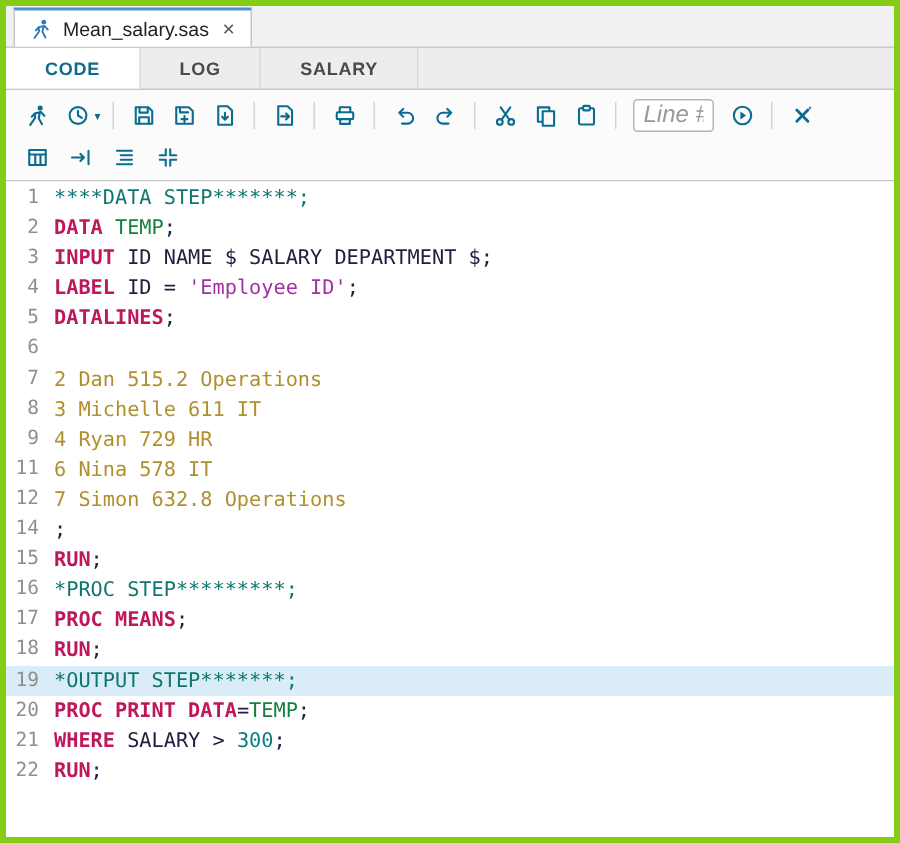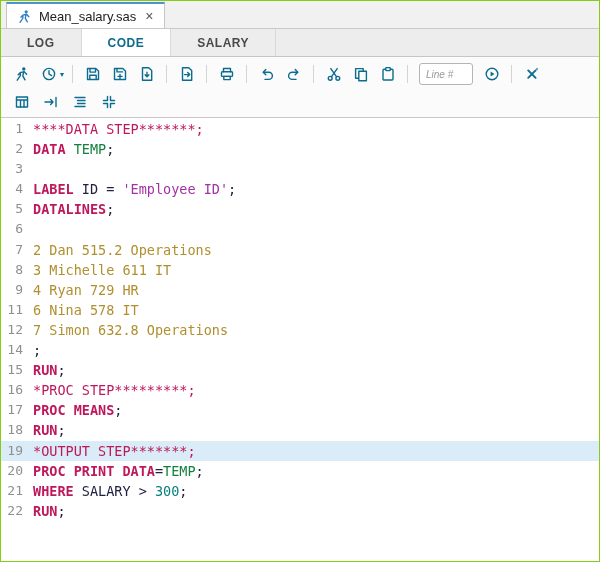--- a/index.html
+++ b/index.html
@@ -1,18 +1,18 @@
 <!DOCTYPE html>
 <html><head>
 <meta charset="utf-8">
 <style>
   *{box-sizing:border-box;margin:0;padding:0}
   html,body{background:#fff}
   body{width:600px;height:562px;font-family:"Liberation Sans",sans-serif;overflow:hidden}
-  .window{width:600px;height:562px;border:1px solid #84cc16;background:#fff;display:flex;flex-direction:column;overflow:hidden}
+  .window{width:600px;height:562px;border:4px solid #84cc16;background:#fff;display:flex;flex-direction:column;overflow:hidden}
 
   
   .titlebar{height:28px;background:#f1f1f1;border-bottom:1px solid #c9c9c9;display:flex;align-items:flex-end;padding-left:5px;flex:none}
   .doc-tab{display:flex;align-items:center;gap:7px;background:#fff;border:1px solid #c6c6c6;border-bottom:none;border-top:2px solid #4d94cc;padding:0 10px;height:26px;font-size:13px;color:#222;cursor:default}
   .tabicon{width:15px;height:15px;color:#2e7bbf;display:inline-flex}
   .tabicon svg{width:15px;height:15px}
   .close-x{font-size:14px;color:#555;margin-left:2px;cursor:pointer;line-height:1}
 
   
   .tabstrip{height:28px;background:#ededed;border-bottom:1px solid #c6c6c6;display:flex;flex:none}
@@ -20,33 +20,33 @@
   .tab.active{background:#fff;color:#0d6b8c}
 
   
   .toolbar{background:#fbfbfb;border-bottom:1px solid #c9c9c9;padding:2px 8px;flex:none}
   .trow{display:flex;align-items:center;height:30px;gap:2px}
   .trow.second{height:26px;gap:4px}
   .tbtn{width:25px;height:24px;display:inline-flex;align-items:center;justify-content:center;color:#0b6c8f;cursor:pointer;border-radius:2px}
   .tbtn svg{width:16px;height:16px}
   .caret{font-size:8px;color:#0b6c8f;margin-left:-3px;margin-right:1px;cursor:pointer}
   .sep{width:1px;height:18px;background:#d4d4d4;margin:0 5px;flex:none}
-  .line-input{width:54px;height:22px;border:1px solid #b5b5b5;border-radius:3px;font-family:"Liberation Sans",sans-serif;font-style:italic;font-size:10px;color:#666;padding:0 6px;margin:0 4px;background:#fff}
+  .line-input{width:54px;height:22px;border:1px solid #b5b5b5;border-radius:3px;font-family:"Liberation Sans",sans-serif;font-style:italic;font-size:16px;color:#666;padding:0 6px;margin:0 4px;background:#fff}
   .line-input::placeholder{color:#999;font-style:italic}
 
   
   .editor{flex:1;background:#fff;font-family:"DejaVu Sans Mono","Liberation Mono",monospace;font-size:13.5px;overflow:hidden;padding-top:1px;cursor:text}
   .line{display:flex;height:20.1px;line-height:20.1px;white-space:pre}
   .line.active{background:#d9ecf7}
   .gut{width:27px;flex:none;text-align:right;padding-right:5px;color:#8f8f8f;font-size:13px}
   .codetxt{padding-left:5px}
   .seg-kw{color:#be185d;font-weight:bold}
   .seg-blue{color:#15803d}
   .seg-plain{color:#202040}
-  .seg-comment{color:#be185d}
+  .seg-comment{color:#0f766e}
   .seg-data{color:#b08f2e}
   .seg-str{color:#a431a4}
   .seg-num{color:#067f7f}
 </style>
 </head>
 <body>
 
 <div class="window">
 
   <div class="titlebar">
@@ -56,22 +56,22 @@
             <circle cx="9.8" cy="3" r="1.7" fill="currentColor" stroke="none"></circle>
             <path d="M3.2 14.2 L6.4 9.6 L6.2 6.6 L10.2 5.6 L12.6 8.2 M6.2 6.6 L4.2 8.8 M9.6 6 L8.8 9.8 L11 13.8"></path>
           </svg>
         </span>
       <span>Mean_salary.sas</span>
       <span class="close-x">×</span>
     </div>
   </div>
 
   <div class="tabstrip">
+    <div class="tab active" id="tab-0">CODE</div>
     <div class="tab" id="tab-1">LOG</div>
-    <div class="tab active" id="tab-0">CODE</div>
     <div class="tab" id="tab-2">SALARY</div>
   </div>
 
   <div class="toolbar">
     <div class="trow" id="toolbar-row1">
         <span class="tbtn">
           <svg viewBox="0 0 16 16" fill="none" stroke="currentColor" stroke-width="1.4" stroke-linecap="round" stroke-linejoin="round">
             <circle cx="9.8" cy="3" r="1.7" fill="currentColor" stroke="none"></circle>
             <path d="M3.2 14.2 L6.4 9.6 L6.2 6.6 L10.2 5.6 L12.6 8.2 M6.2 6.6 L4.2 8.8 M9.6 6 L8.8 9.8 L11 13.8"></path>
           </svg>
@@ -189,21 +189,21 @@
           <svg viewBox="0 0 16 16" fill="none" stroke="currentColor" stroke-width="1.4" stroke-linecap="round" stroke-linejoin="round">
             <path d="M6.5 2.5 v4 h-4 M9.5 2.5 v4 h4 M6.5 13.5 v-4 h-4 M9.5 13.5 v-4 h4"></path>
           </svg>
         </span>
       </div>
   </div>
 
   <div class="editor" id="editor-lines">
       <div class="line"><span class="gut">1</span><span class="codetxt"><span class="seg-comment">****DATA STEP*******;</span></span></div>
       <div class="line"><span class="gut">2</span><span class="codetxt"><span class="seg-kw">DATA</span><span class="seg-blue"> TEMP</span><span class="seg-plain">;</span></span></div>
-      <div class="line"><span class="gut">3</span></div>
+      <div class="line"><span class="gut">3</span><span class="codetxt"><span class="seg-kw">INPUT</span><span class="seg-plain"> ID NAME $ SALARY DEPARTMENT $;</span></span></div>
       <div class="line"><span class="gut">4</span><span class="codetxt"><span class="seg-kw">LABEL</span><span class="seg-plain"> ID = </span><span class="seg-str">'Employee ID'</span><span class="seg-plain">;</span></span></div>
       <div class="line"><span class="gut">5</span><span class="codetxt"><span class="seg-kw">DATALINES</span><span class="seg-plain">;</span></span></div>
       <div class="line"><span class="gut">6</span></div>
       <div class="line"><span class="gut">7</span><span class="codetxt"><span class="seg-data">2 Dan 515.2 Operations</span></span></div>
       <div class="line"><span class="gut">8</span><span class="codetxt"><span class="seg-data">3 Michelle 611 IT</span></span></div>
       <div class="line"><span class="gut">9</span><span class="codetxt"><span class="seg-data">4 Ryan 729 HR</span></span></div>
       <div class="line"><span class="gut">11</span><span class="codetxt"><span class="seg-data">6 Nina 578 IT</span></span></div>
       <div class="line"><span class="gut">12</span><span class="codetxt"><span class="seg-data">7 Simon 632.8 Operations</span></span></div>
       <div class="line"><span class="gut">14</span><span class="codetxt"><span class="seg-plain">;</span></span></div>
       <div class="line"><span class="gut">15</span><span class="codetxt"><span class="seg-kw">RUN</span><span class="seg-plain">;</span></span></div>

